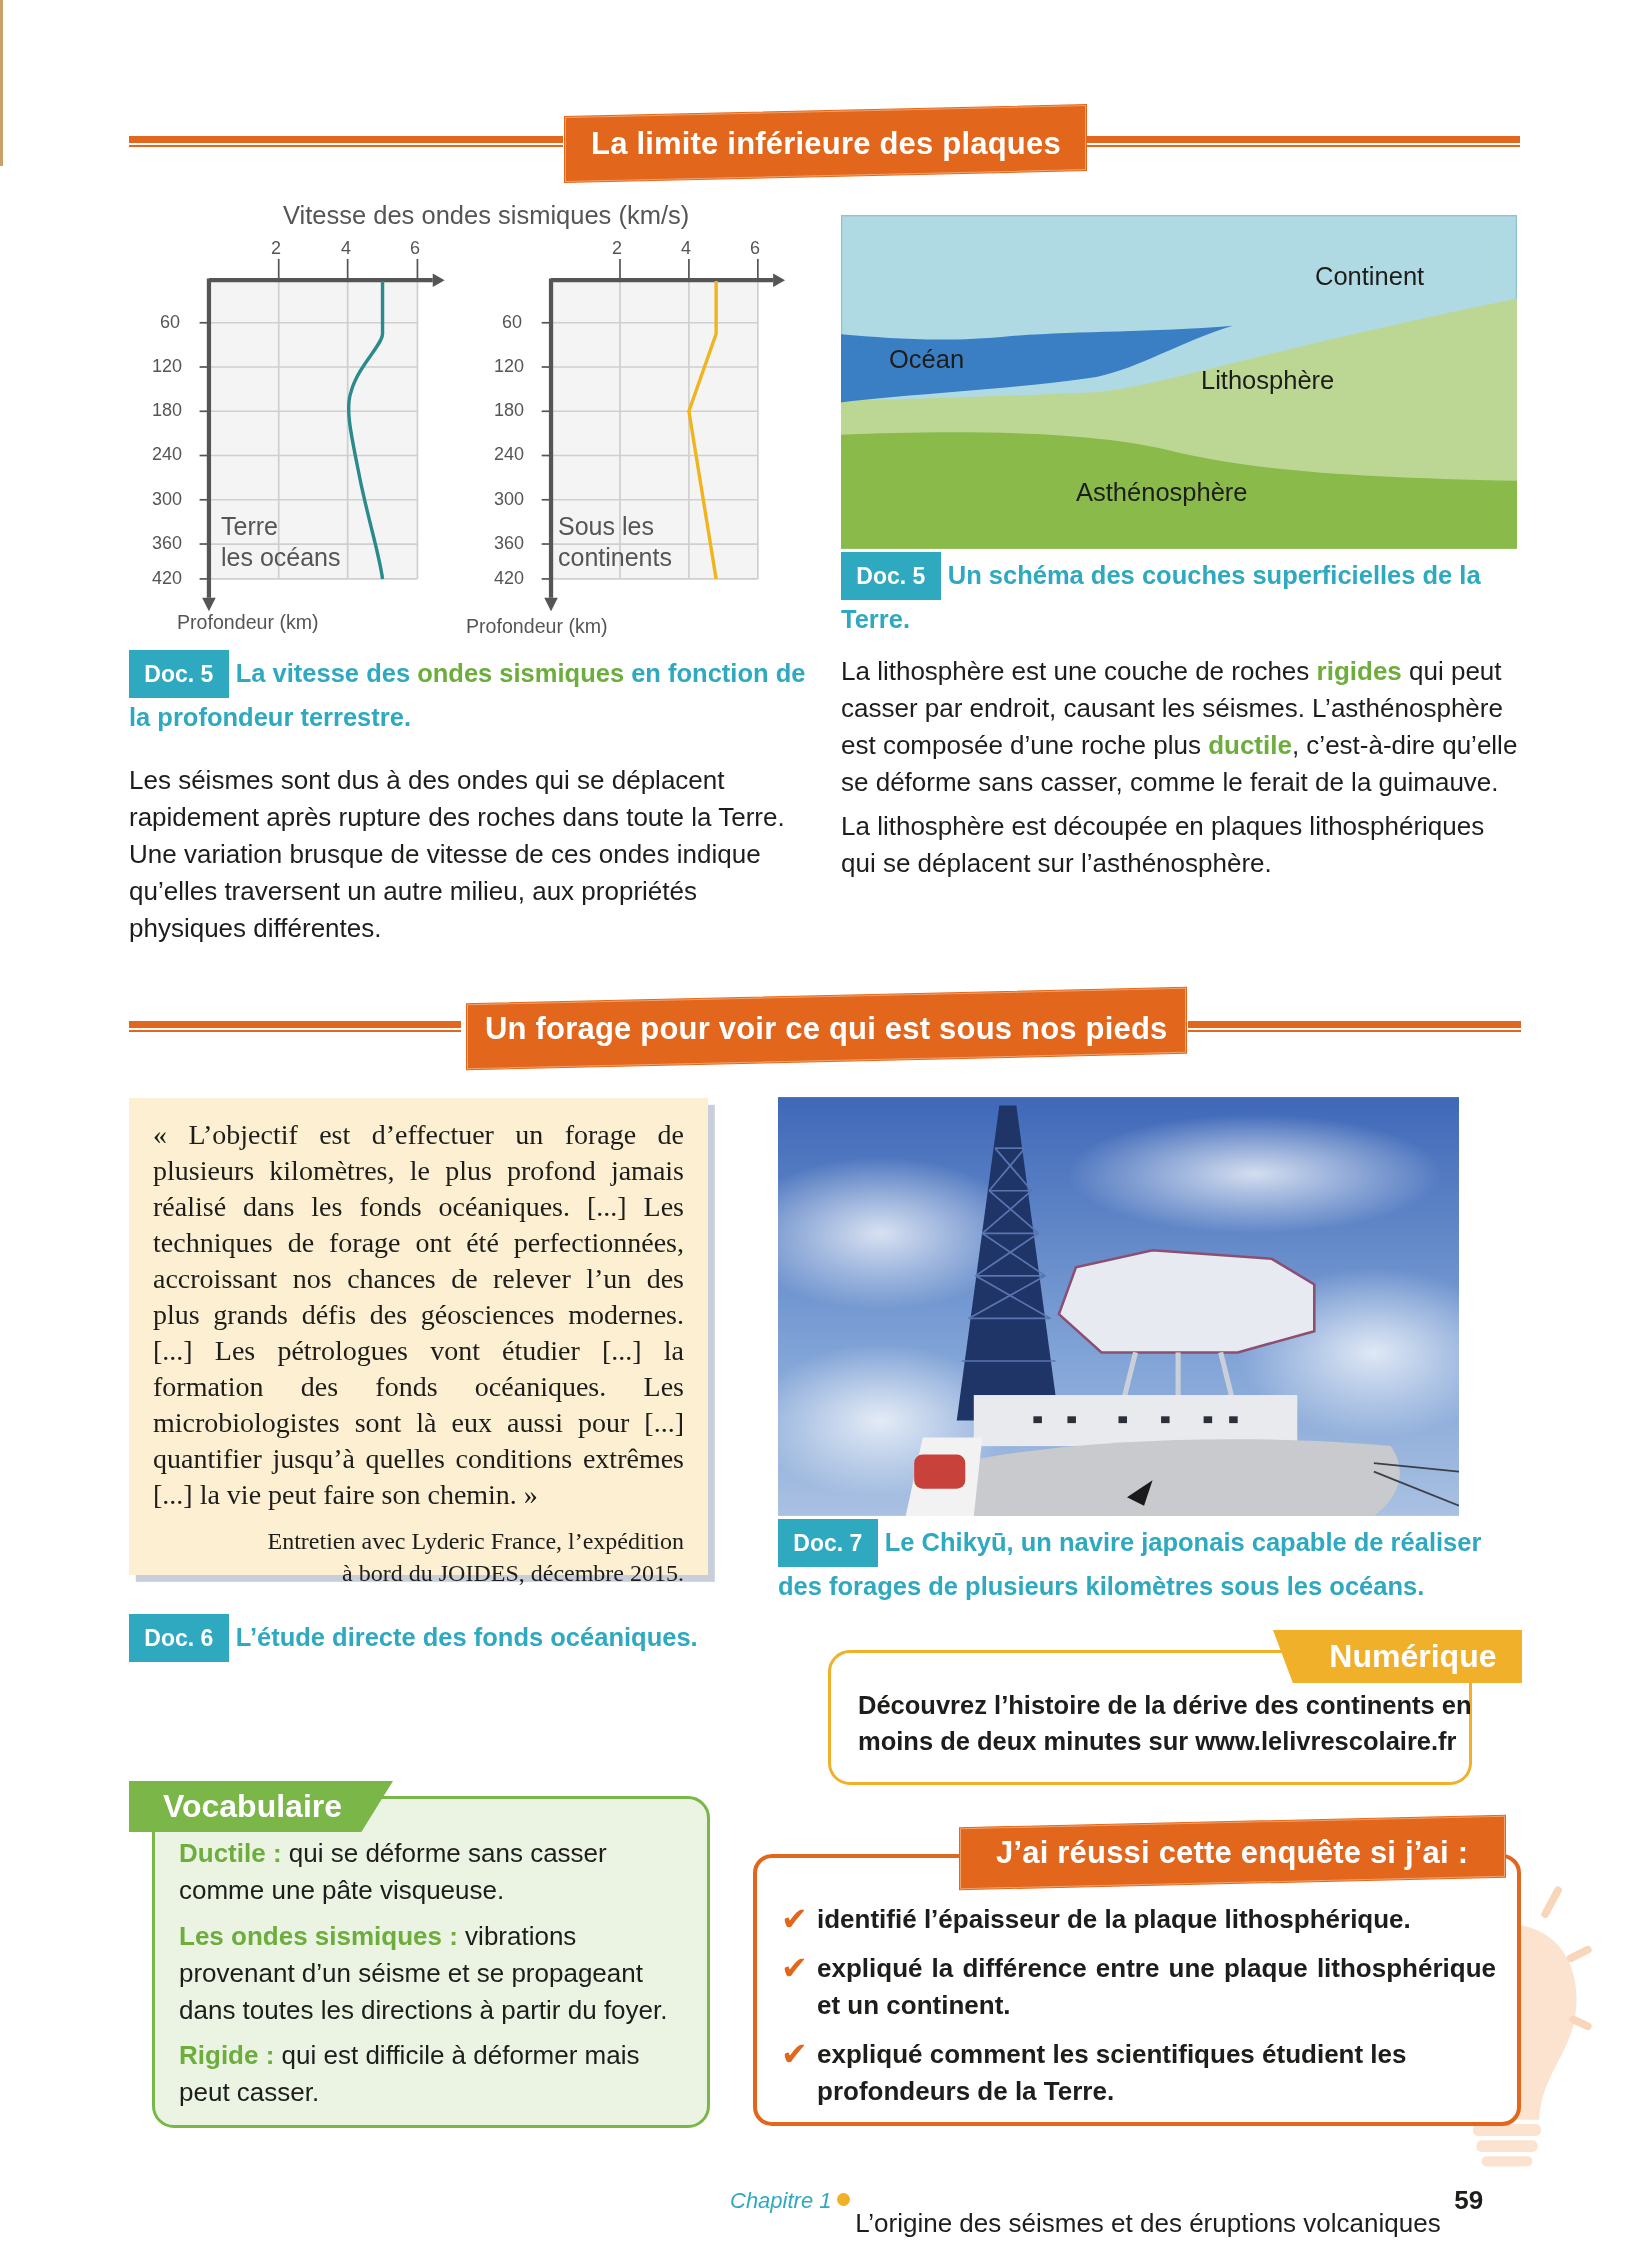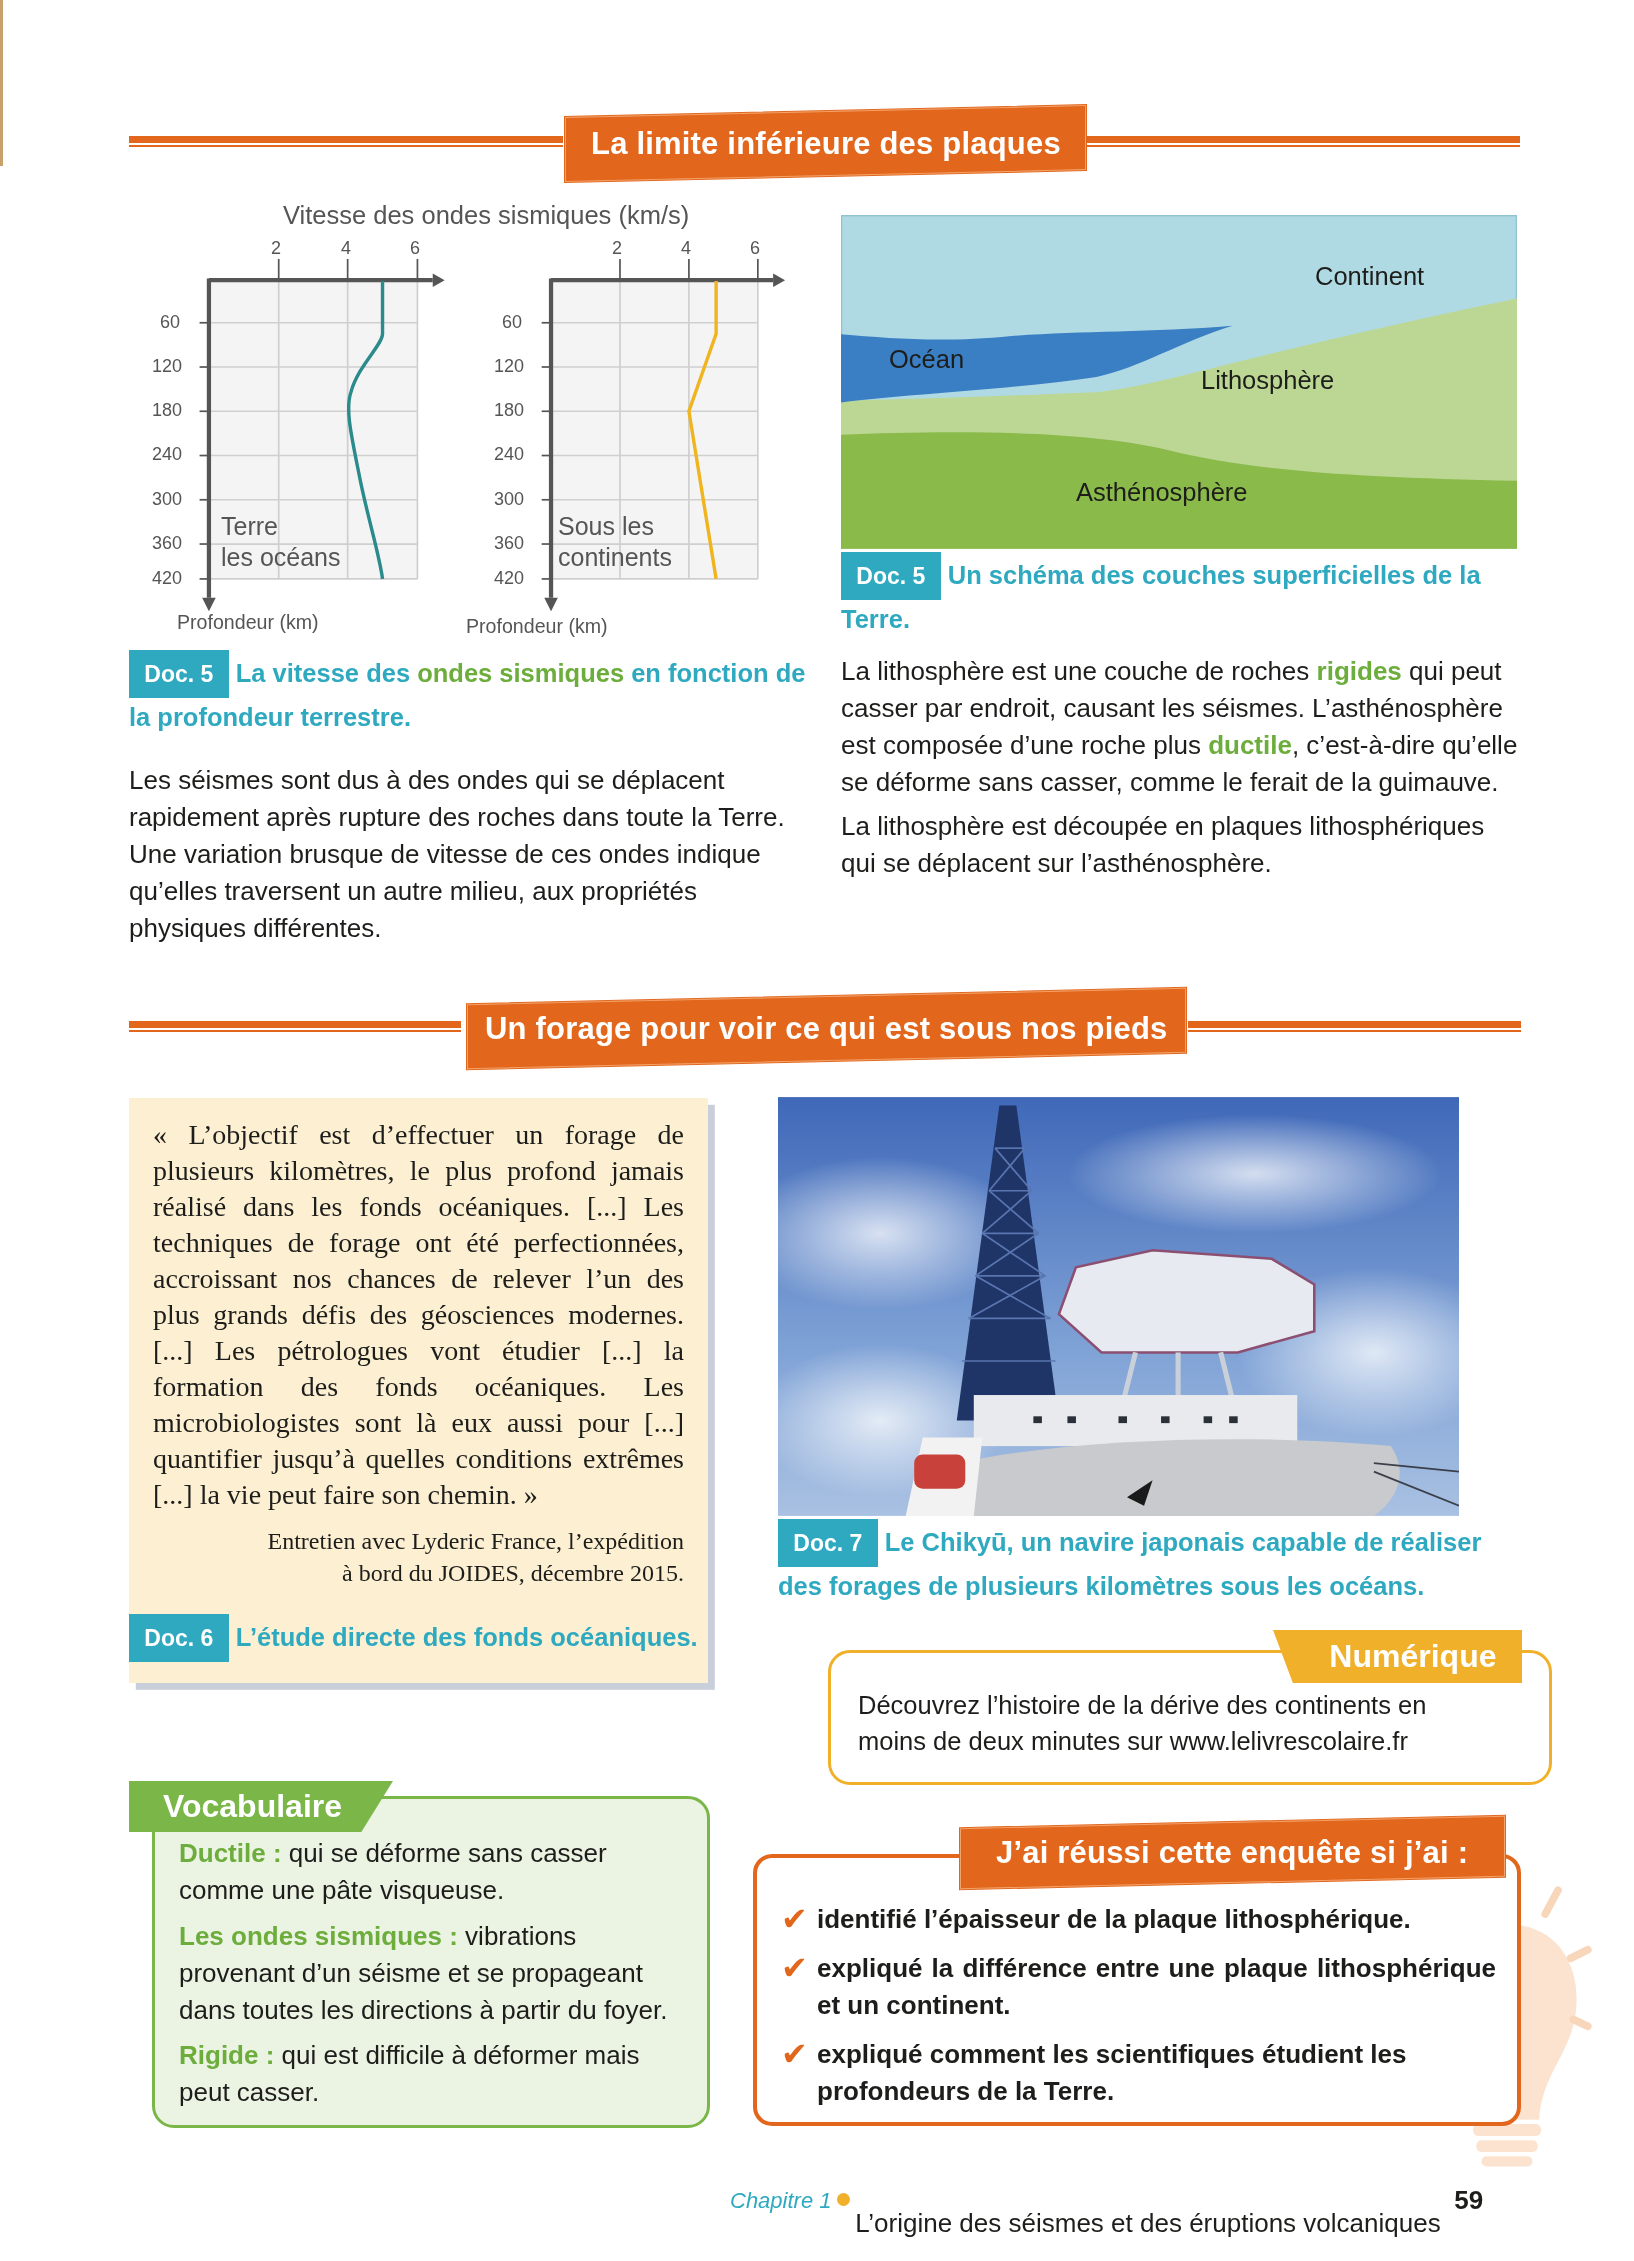--- a/index.html
+++ b/index.html
@@ -214,21 +214,21 @@
     <div class="thin"></div>
   </div>
 <div class="abs rule" style="left:1188px; top:1021px; width:333px;">
     <div class="thick"></div>
     <div class="thin"></div>
   </div>
 <div class="abs banner" style="left:467px; top:996px; width:719px; height:65px;">
   <span>Un forage pour voir ce qui est sous nos pieds</span>
 </div>
 
-<div class="abs quote-box" style="left:129px; top:1098px; width:579px; height:585px;">
+<div class="abs quote-box" style="left:129px; top:1098px; width:579px; height:477px;">
   <p class="quote-text">« L’objectif est d’effectuer un forage de plusieurs kilomètres, le plus profond jamais réalisé dans les fonds océaniques. [...] Les techniques de forage ont été perfectionnées, accroissant nos chances de relever l’un des plus grands défis des géosciences modernes. [...] Les pétrologues vont étudier [...] la formation des fonds océaniques. Les microbiologistes sont là eux aussi pour [...] quantifier jusqu’à quelles conditions extrêmes [...] la vie peut faire son chemin. »</p>
   <div class="quote-src">
     <div>Entretien avec Lyderic France, l’expédition</div>
     <div>à bord du JOIDES, décembre 2015.</div>
   </div>
 </div>
 <div class="abs doc-caption" style="left:129px; top:1614px; width:613px;">
   <span class="doc-tag">Doc. 6</span>
   <span>L’étude directe des fonds océaniques.</span>
 </div>
@@ -291,21 +291,21 @@
   <rect x="160" y="420" width="60" height="40" rx="10" fill="#c9413b"></rect>
   <path d="M410,470 L440,450 L430,480 Z" fill="#1a1a1a"></path>
   <line x1="700" y1="430" x2="800" y2="440" stroke="#3a3f4a" stroke-width="2"></line>
   <line x1="700" y1="440" x2="800" y2="480" stroke="#3a3f4a" stroke-width="2"></line>
 </svg>
 <div class="abs doc-caption" style="left:778px; top:1519px; width:749px;">
   <span class="doc-tag">Doc. 7</span>
   <span>Le Chikyū, un navire japonais capable de réaliser des forages de plusieurs kilomètres sous les océans.</span>
 </div>
 
-<div class="abs numerique-box" style="left:828px; top:1650px; width:724px; height:135px;">
+<div class="abs numerique-box" style="left:828px; top:1650px; width:644px; height:135px;font-weight:bold;">
   <p class="body-text" style="position:absolute; left:27px; top:34px; width:630px; font-size:25.5px; line-height:36px;">Découvrez l’histoire de la dérive des continents en moins de deux minutes sur www.lelivrescolaire.fr</p>
 </div>
 <div class="abs numerique-tag" style="left:1273px; top:1630px; width:249px; height:53px;">Numérique</div>
 
 <div class="abs vocab-box" style="left:152px; top:1796px; width:558px; height:332px;">
   <div style="position:absolute; left:24px; top:36px; width:511px;">
     <p class="body-text" style="margin-bottom:8.5px;"><span class="vocab-term">Ductile :</span><span> qui se déforme sans casser comme une pâte visqueuse.</span></p>
     <p class="body-text" style="margin-bottom:8.5px;"><span class="vocab-term">Les ondes sismiques :</span><span> vibrations provenant d’un séisme et se propageant dans toutes les directions à partir du foyer.</span></p>
     <p class="body-text"><span class="vocab-term">Rigide :</span><span> qui est difficile à déformer mais peut casser.</span></p>
   </div>

